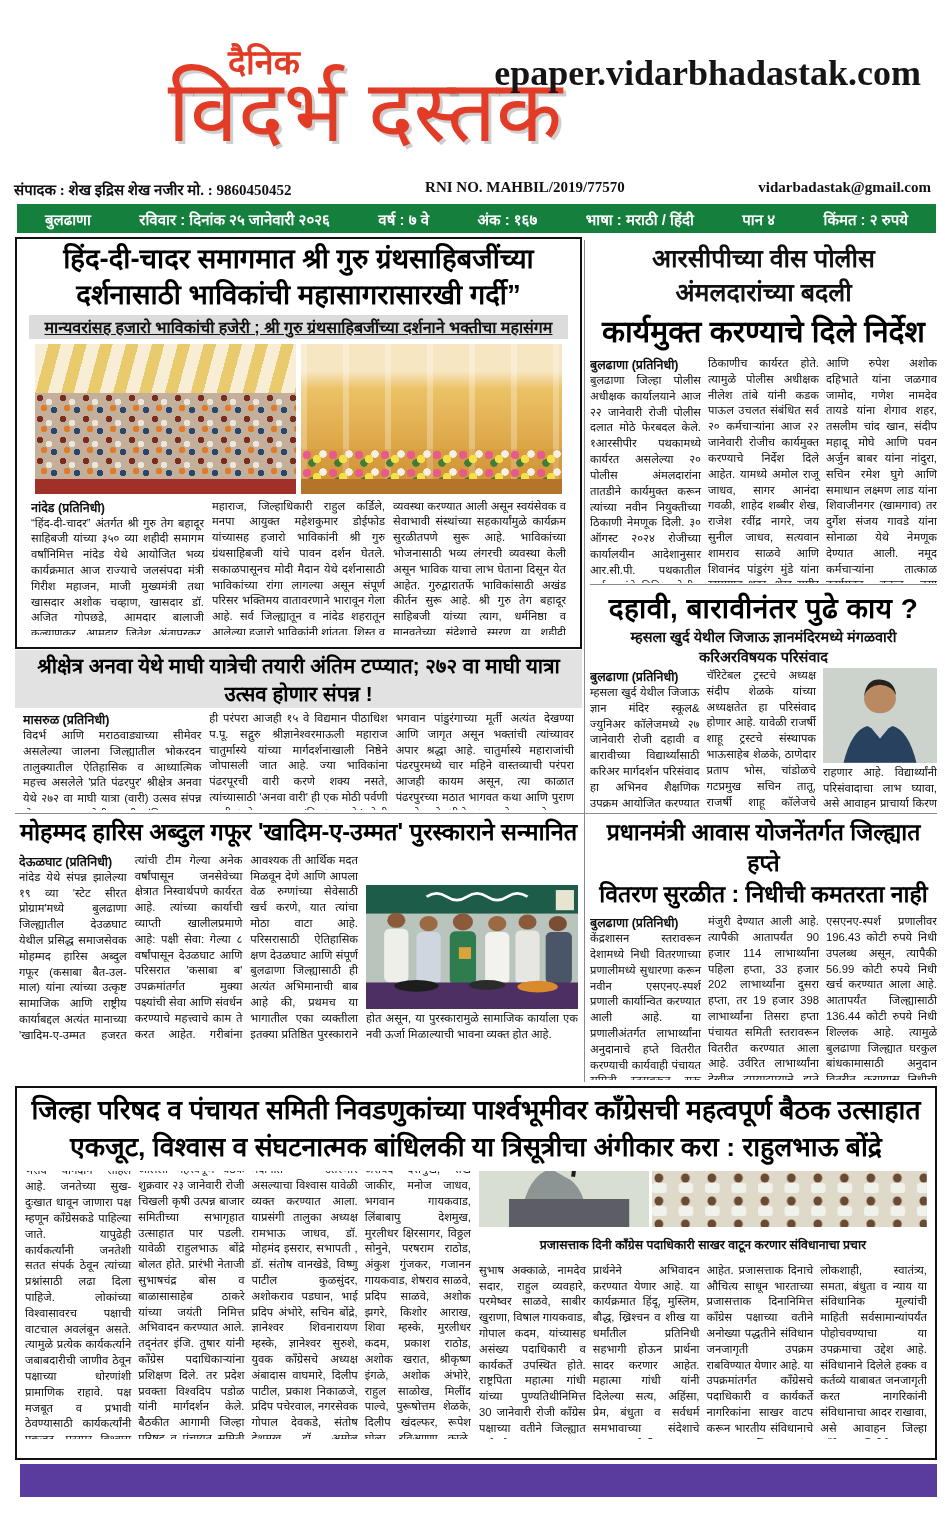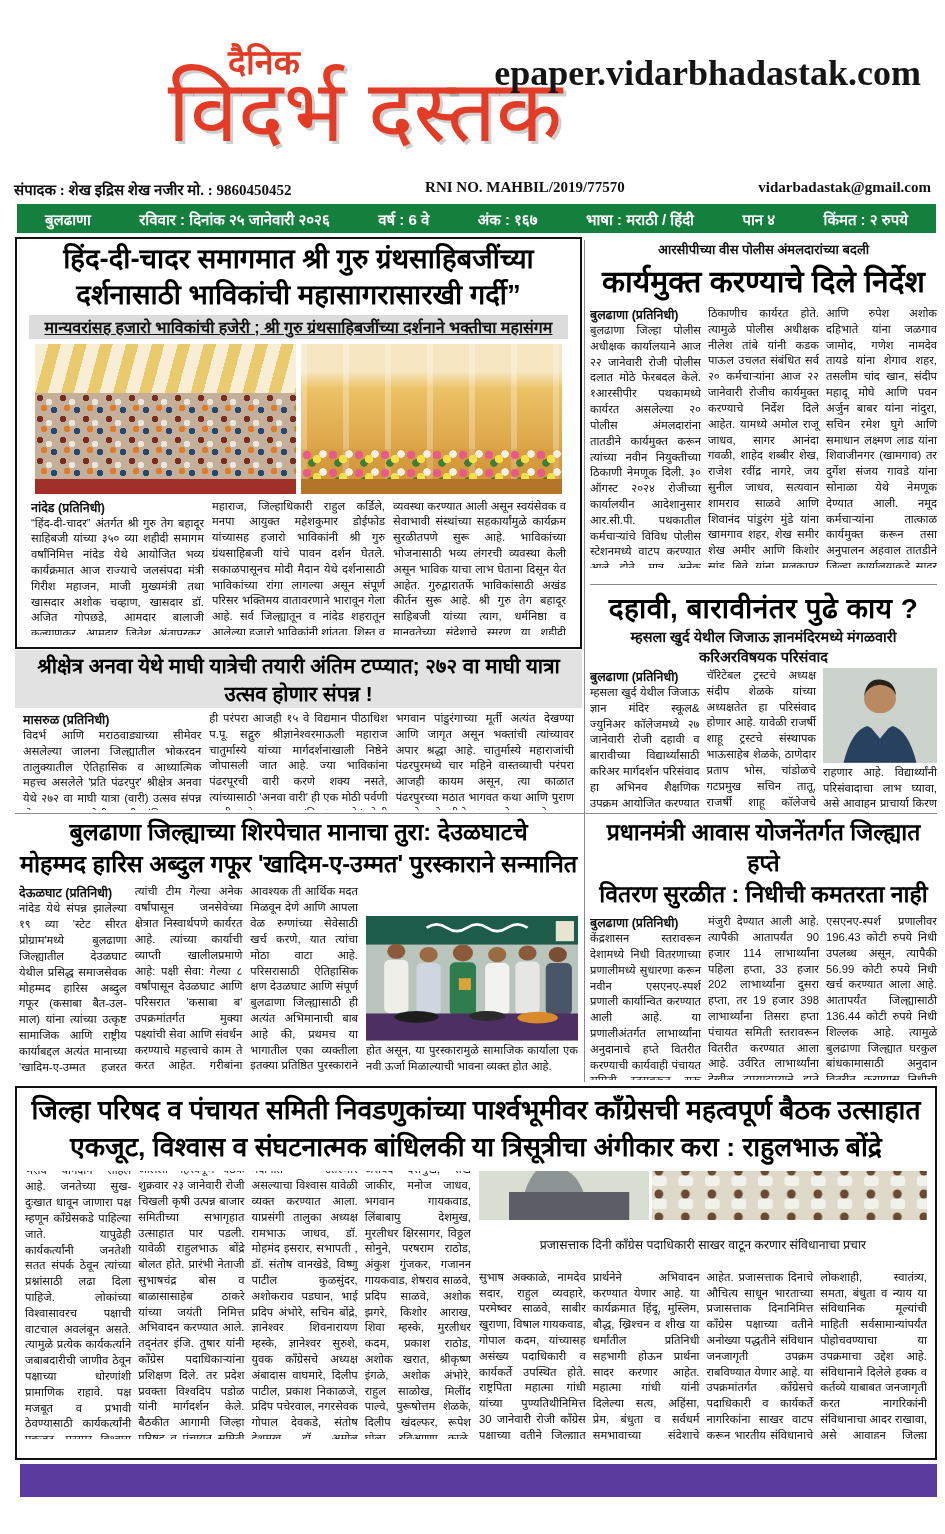--- a/index.html
+++ b/index.html
@@ -19,34 +19,34 @@
   .vrule{position:absolute;left:584px;top:240px;width:1px;height:842px;background:#8a8a8a;}
   .hruleB{position:absolute;left:590px;top:584px;width:347px;height:1px;background:#8a8a8a;}
   .hruleM{position:absolute;left:15px;top:813px;width:922px;height:1px;background:#8a8a8a;}
   
   .art{position:absolute;box-sizing:border-box;overflow:hidden;}
   .hl{font-weight:700;text-align:center;color:#000;}
   .subband{background:#dcdcdc;text-align:center;font-weight:700;}
   .bodyrow{display:flex;overflow:hidden;}
   .btxt{font-size:11.3px;line-height:1.4;text-align:justify;}
   .dl{font-weight:bold;font-size:12.5px;}
-  .innersub{font-weight:normal;text-align:center;font-size:12.3px;margin:16px 0;}
+  .innersub{font-weight:bold;text-align:center;font-size:12.3px;margin:9px 0;}
   .photo{overflow:hidden;position:relative;background:#ccc;}
   .photo svg{display:block;width:100%;height:100%;}
   
   #artA{left:15px;top:237px;width:567px;height:412px;border:2px solid #111;padding:2px 6px;}
   #artA .hl{font-size:27.5px;line-height:1.3;}
   #artA .subband{margin:2px 6px;font-size:16px;padding:1px 2px;text-decoration:underline;}
   #artA .photos{display:flex;gap:5px;margin:5px 12px;height:150px;}
   #artA .photos .photo{flex:1;}
   #artA .bodyrow{gap:8px;margin:4px 8px;height:136px;}
   #artA .bodyrow>div{flex:1;}
   
   #artB{left:590px;top:240px;width:347px;height:343px;}
-  #artB .kicker{font-size:13px;font-weight:700;text-align:center;}
+  #artB .kicker{font-size:25px;font-weight:700;text-align:center;}
   #artB .hl{font-size:30px;margin-top:2px;}
   #artB .bodyrow{gap:7px;margin-top:5px;height:262px;}
   #artB .bodyrow>div{flex:1;}
   
   #artC{left:590px;top:588px;width:347px;height:223px;}
   #artC .hl{font-size:28px;letter-spacing:.5px;}
   #artC .subband{background:none;font-size:14.5px;}
   #artC .bodyrow{gap:7px;height:160px;margin-top:2px;}
   #artC .colc{flex:1;}
   #artC .photocol{width:114px;display:flex;flex-direction:column;}
@@ -114,21 +114,21 @@
   <div class="paper-title">विदर्भ दस्तक</div>
   <div class="website">epaper.vidarbhadastak.com</div>
   <div class="infoline">
     <span>संपादक : शेख इद्रिस शेख नजीर मो. : 9860450452</span>
     <span>RNI NO. MAHBIL/2019/77570</span>
     <span>vidarbadastak@gmail.com</span>
   </div>
   <div class="dateband">
     <span>बुलढाणा</span>
     <span>रविवार : दिनांक २५ जानेवारी २०२६</span>
-    <span>वर्ष : 6 वे</span>
+    <span>वर्ष : ७ वे</span>
     <span>अंक : १६७</span>
     <span>भाषा : मराठी / हिंदी</span>
     <span>पान ४</span>
     <span>किंमत : २ रुपये</span>
   </div>
 
   <div class="vrule"></div>
   <div class="hruleB"></div>
   <div class="hruleM"></div>
 
@@ -201,21 +201,20 @@
       <div>
         <div class="dl">मासरुळ (प्रतिनिधी)</div>
         <div class="btxt">विदर्भ आणि मराठवाड्याच्या सीमेवर असलेल्या जालना जिल्ह्यातील भोकरदन तालुक्यातील ऐतिहासिक व आध्यात्मिक महत्त्व असलेले 'प्रति पंढरपुर' श्रीक्षेत्र अनवा येथे २७२ वा माघी यात्रा (वारी) उत्सव संपन्न होणार असून यात्रेची तयारी अंतिम टप्प्यात आहे. जालना जिल्ह्यासह महाराष्ट्र, खानदेश आणि मध्य प्रदेशातून हजारो भाविक या सोहळ्यासाठी दाखल होणार आहेत.</div>
       </div>
       <div class="btxt">ही परंपरा आजही १५ वे विद्यमान पीठाधिश प.पू. सद्गुरु श्रीज्ञानेश्वरमाऊली महाराज चातुर्मास्ये यांच्या मार्गदर्शनाखाली निष्ठेने जोपासली जात आहे. ज्या भाविकांना पंढरपूरची वारी करणे शक्य नसते, त्यांच्यासाठी 'अनवा वारी' ही एक मोठी पर्वणी ठरली आहे. माघ शुद्ध (दि. २८ जाने.) रोजी सकाळी श्रींची महापूजा व अभिषेक होईल, तर (दि. ३१ जाने.) सायंकाळी ५:३० वाजता 'काल्याच्या' कीर्तनाने सोहळ्याची सांगता होणार आहे.</div>
       <div class="btxt">भगवान पांडुरंगाच्या मूर्ती अत्यंत देखण्या आणि जागृत असून भक्तांची त्यांच्यावर अपार श्रद्धा आहे. चातुर्मास्ये महाराजांची पंढरपुरमध्ये चार महिने वास्तव्याची परंपरा आजही कायम असून, त्या काळात पंढरपुरच्या मठात भागवत कथा आणि पुराण वाचले जाते. श्रीक्षेत्र अनवा हे जागृत देवस्थान असून मंदिर परिसरात दर्शन रांग व महाप्रसादाची चोख व्यवस्था करण्यात आली आहे. या भक्तिमय सोहळ्याचा लाभ घेण्याचे आवाहन संस्थानच्या वतीने करण्यात आले आहे.</div>
     </div>
   </div>
 
   <div class="art" id="artE">
-    <div class="hl">बुलढाणा जिल्ह्याच्या शिरपेचात मानाचा तुरा: देउळघाटचे</div>
     <div class="hl">मोहम्मद हारिस अब्दुल गफूर 'खादिम-ए-उम्मत' पुरस्काराने सन्मानित</div>
     <div class="content">
       <div class="tcol">
         <div class="dl">देऊळघाट (प्रतिनिधी)</div>
         <div class="btxt">नांदेड येथे संपन्न झालेल्या १९ व्या 'स्टेट सीरत प्रोग्राम'मध्ये बुलढाणा जिल्ह्यातील देउळघाट येथील प्रसिद्ध समाजसेवक मोहम्मद हारिस अब्दुल गफूर (कसाबा बैत-उल-माल) यांना त्यांच्या उत्कृष्ट सामाजिक आणि राष्ट्रीय कार्याबद्दल अत्यंत मानाच्या 'खादिम-ए-उम्मत हजरत अनस (रजि.)' पुरस्काराने सन्मानित करण्यात आले. १८ जानेवारी रोजी झालेल्या या भव्य सोहळ्यात हा गौरव करण्यात आला. लोकसेवेचा एक आदर्श प्रवास मोहम्मद हारिस अब्दुल गफूर आणि</div>
       </div>
       <div class="btxt tcol">त्यांची टीम गेल्या अनेक वर्षांपासून जनसेवेच्या क्षेत्रात निस्वार्थपणे कार्यरत आहे. त्यांच्या कार्याची व्याप्ती खालीलप्रमाणे आहे: पक्षी सेवा: गेल्या ८ वर्षांपासून देउळघाट आणि परिसरात 'कसाबा ब' उपक्रमांतर्गत मुक्या पक्ष्यांची सेवा आणि संवर्धन करण्याचे महत्त्वाचे काम ते करत आहेत. गरीबांना आधार: 'कसाबा बैत-उल-माल' ग्रुपच्या माध्यमातून दरमहा गरजू, अनाथ आणि विधवा भगिनींना शिधा (रेशन किट) वाटप केले जाते. रुग्ण सेवा: स्थानिक आणि परिसरातील रुग्णालयांमध्ये जाऊन रुग्णांची विचारपूस करणे, त्यांना</div>
       <div class="btxt tcol">आवश्यक ती आर्थिक मदत मिळवून देणे आणि आपला वेळ रुग्णांच्या सेवेसाठी खर्च करणे, यात त्यांचा मोठा वाटा आहे. परिसरासाठी ऐतिहासिक क्षण देउळघाट आणि संपूर्ण बुलढाणा जिल्ह्यासाठी ही अत्यंत अभिमानाची बाब आहे की, प्रथमच या भागातील एका व्यक्तीला इतक्या प्रतिष्ठित पुरस्काराने गौरवण्यात आले आहे. त्यांच्या या यशात त्यांचे मित्र, ग्रुपचे सदस्य आणि देउळघाट ग्रामस्थांचे मोठे सहकार्य लाभले आहे. मोहम्मद हारिस यांच्या या निस्वार्थ सेवेचे सर्व स्तरांतून कौतुक</div>
       <div class="photoblk">
         <div class="photo">

